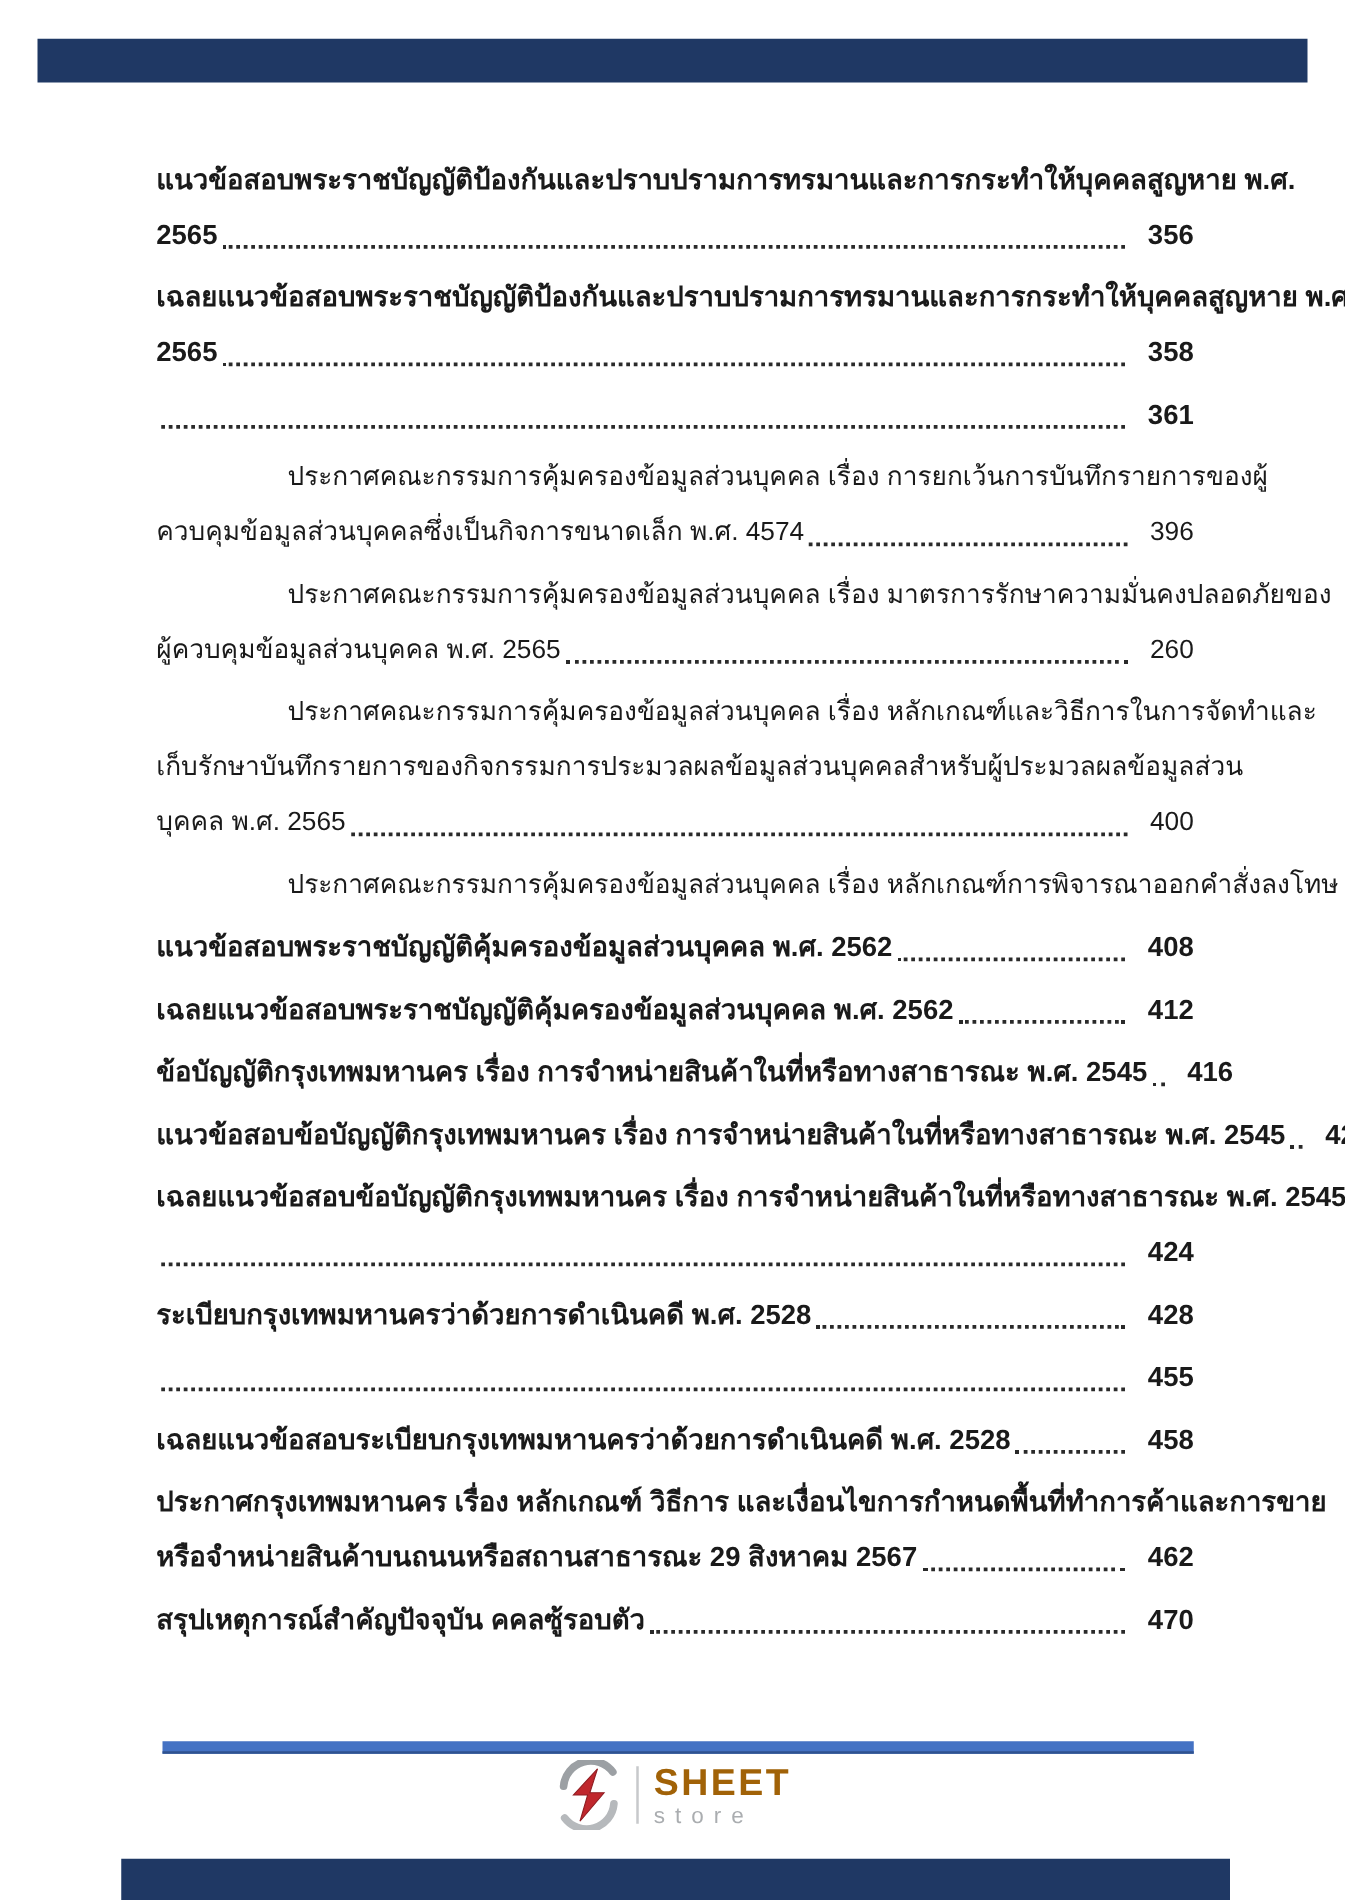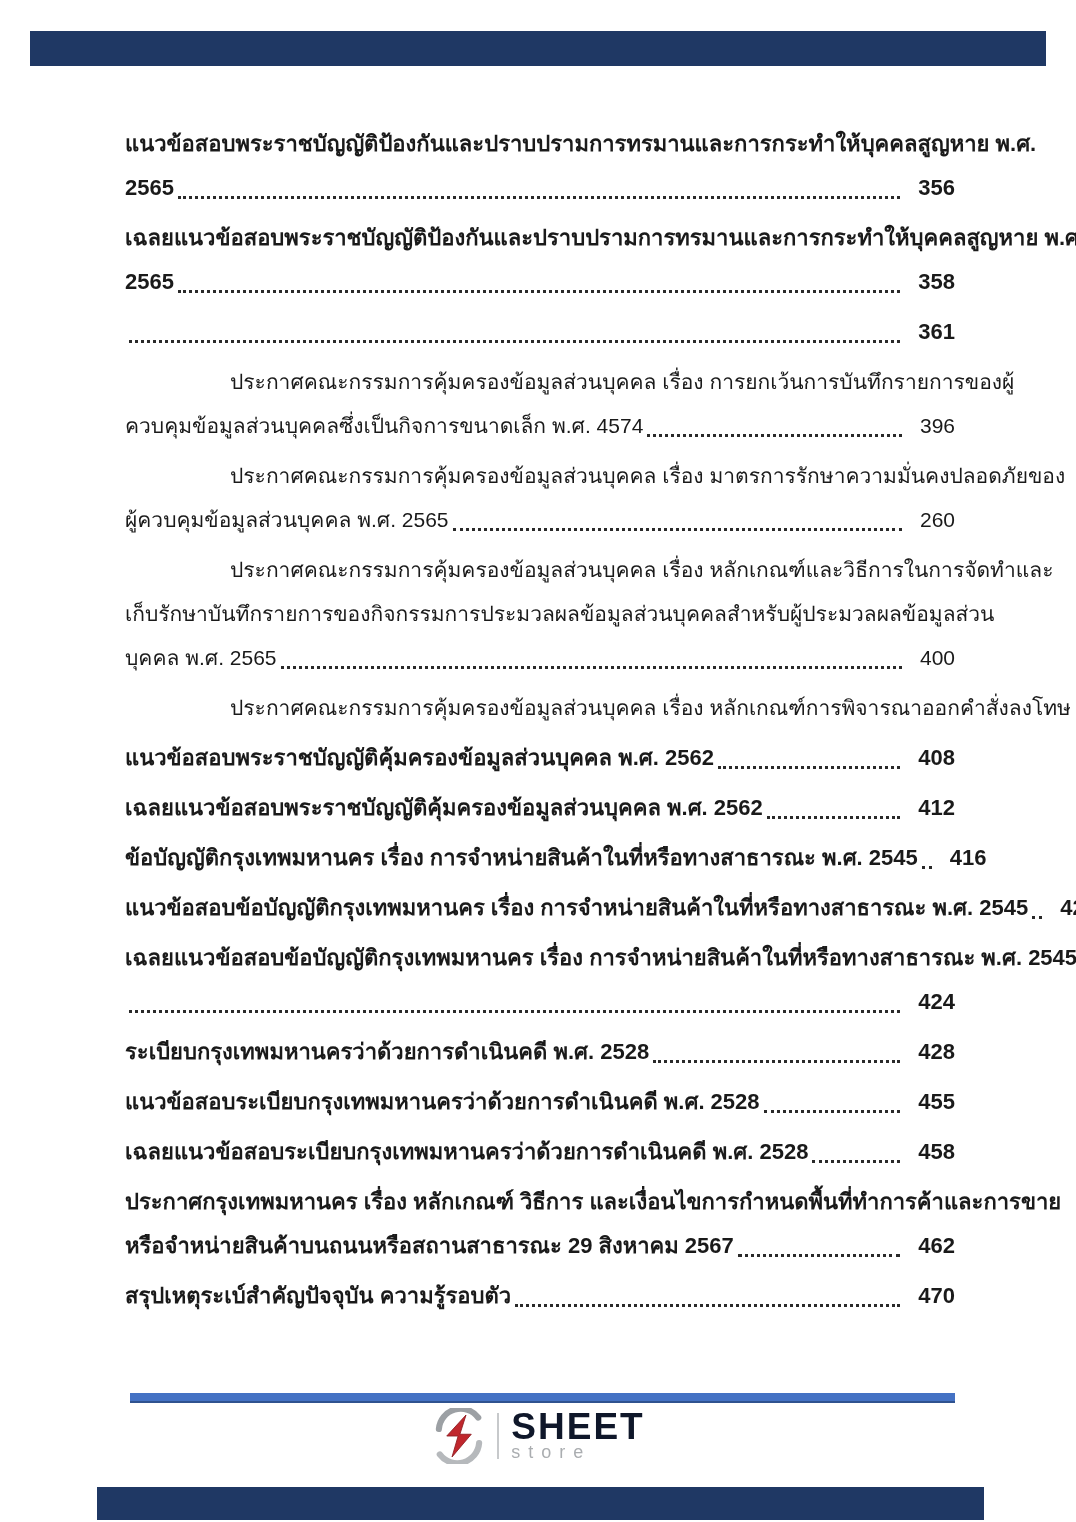--- a/index.html
+++ b/index.html
@@ -36,21 +36,21 @@
     background:#4472c4;border-bottom:2px solid #2f528f;
   }
   .footer-logo{
     position:absolute;left:0;right:0;top:1404px;height:64px;
     display:flex;align-items:center;justify-content:center;
   }
   .logo-icon{width:56px;height:56px;flex:0 0 auto;}
   .logo-divider{width:2px;height:46px;background:#c7c9cb;margin:0 12px 0 10px;}
   .logo-text{display:flex;flex-direction:column;justify-content:center;}
   .logo-brand{
-    font-weight:bold;font-size:37px;line-height:30px;color:#0f172a;letter-spacing:2px;
+    font-weight:bold;font-size:30px;line-height:30px;color:#a16207;letter-spacing:2px;
   }
   .logo-sub{
     font-size:18px;line-height:15px;color:#aaadb0;letter-spacing:8px;margin-top:3px;
   }
 </style>
 </head>
 <body>
 
 <div class="deco-bar top"></div>
 <div class="deco-bar bottom"></div>
@@ -144,21 +144,20 @@
     </div>
     <div class="toc-entry bold">
       <div class="toc-line last first">
         <span class="t">ระเบียบกรุงเทพมหานครว่าด้วยการดำเนินคดี พ.ศ. 2528</span>
         <span class="dots"></span>
         <span class="pg">428</span>
       </div>
     </div>
     <div class="toc-entry bold">
       <div class="toc-line last first">
-        <span class="t">แนวข้อสอบระเบียบกรุงเทพมหานครว่าด้วยการดำเนินคดี พ.ศ. 2528</span>
         <span class="dots"></span>
         <span class="pg">455</span>
       </div>
     </div>
     <div class="toc-entry bold">
       <div class="toc-line last first">
         <span class="t">เฉลยแนวข้อสอบระเบียบกรุงเทพมหานครว่าด้วยการดำเนินคดี พ.ศ. 2528</span>
         <span class="dots"></span>
         <span class="pg">458</span>
       </div>
@@ -166,21 +165,21 @@
     <div class="toc-entry bold">
       <div class="toc-line first">ประกาศกรุงเทพมหานคร เรื่อง หลักเกณฑ์ วิธีการ และเงื่อนไขการกำหนดพื้นที่ทำการค้าและการขาย</div>
       <div class="toc-line last">
         <span class="t">หรือจำหน่ายสินค้าบนถนนหรือสถานสาธารณะ 29 สิงหาคม 2567</span>
         <span class="dots"></span>
         <span class="pg">462</span>
       </div>
     </div>
     <div class="toc-entry bold">
       <div class="toc-line last first">
-        <span class="t">สรุปเหตุระเบ์สำคัญปัจจุบัน ความรู้รอบตัว</span>
+        <span class="t">สรุปเหตุการณ์สำคัญปัจจุบัน คคลซู้รอบตัว</span>
         <span class="dots"></span>
         <span class="pg">470</span>
       </div>
     </div>
   </div>
 
 <div class="footer-rule"></div>
 <div class="footer-logo">
   <svg class="logo-icon" viewBox="0 0 64 64" aria-hidden="true">
     <path d="M54 11 A25 25 0 0 0 9 24" fill="none" stroke="#9ca0a4" stroke-width="7" stroke-linecap="round"></path>

